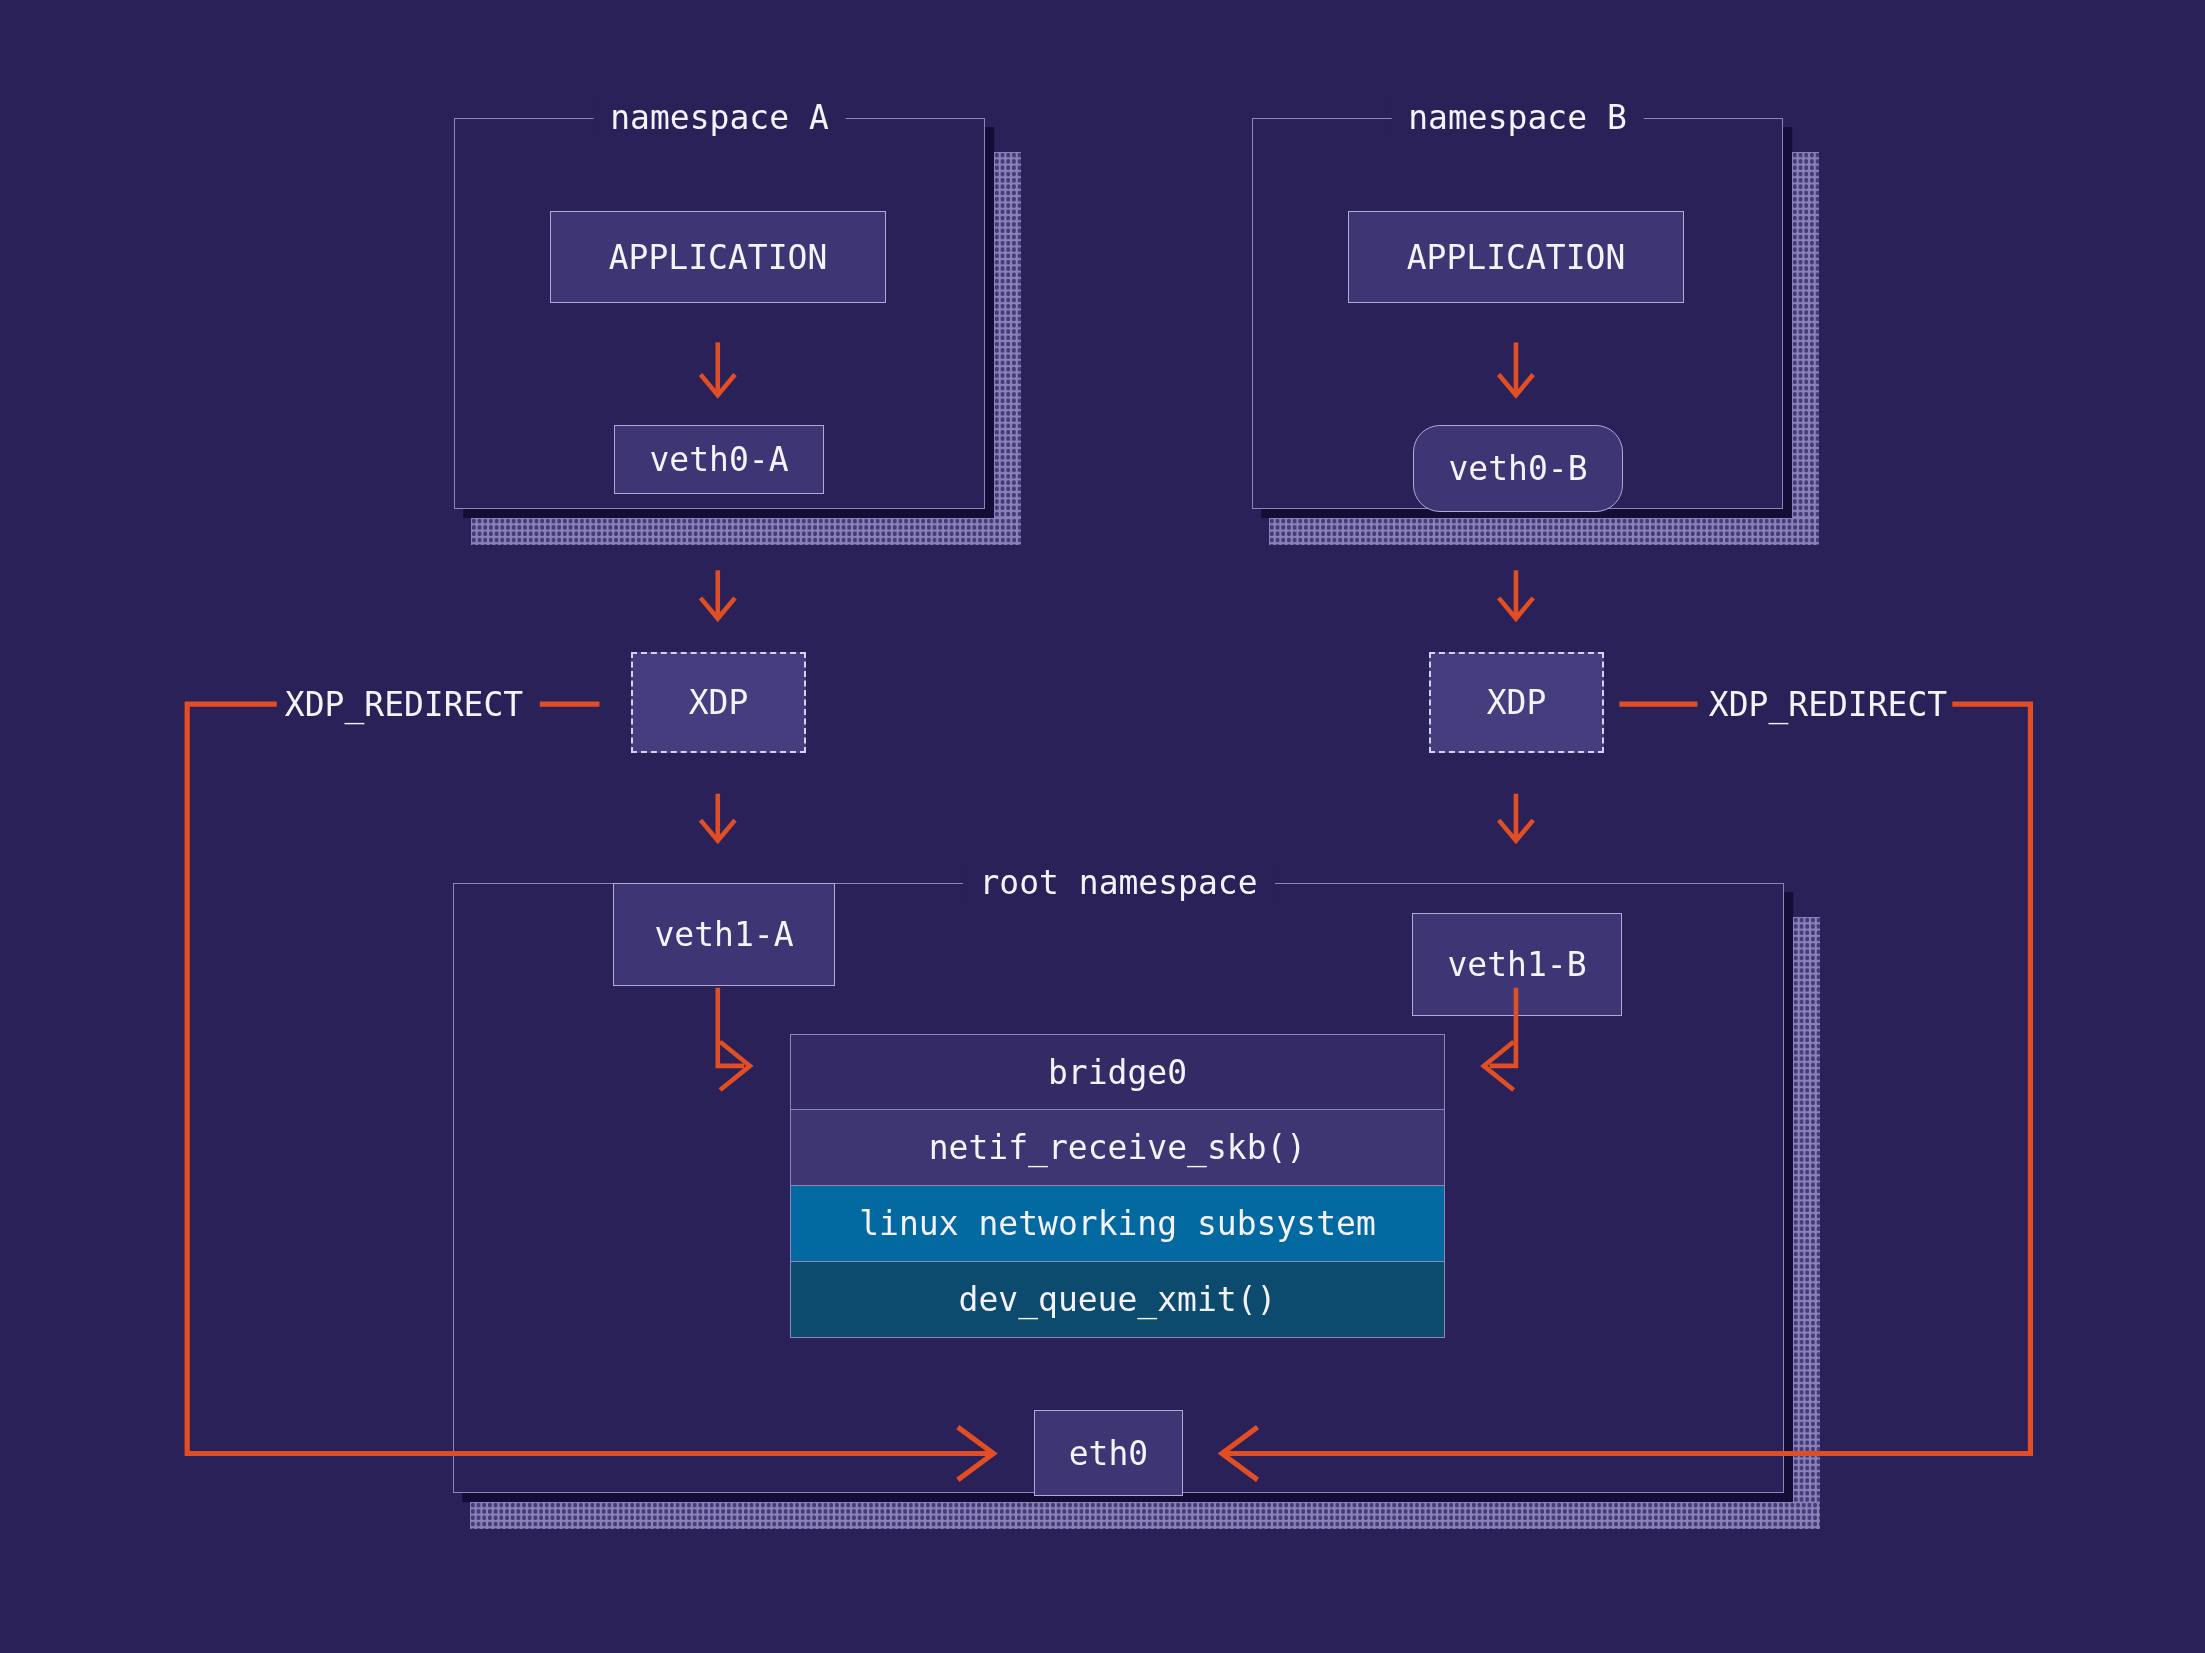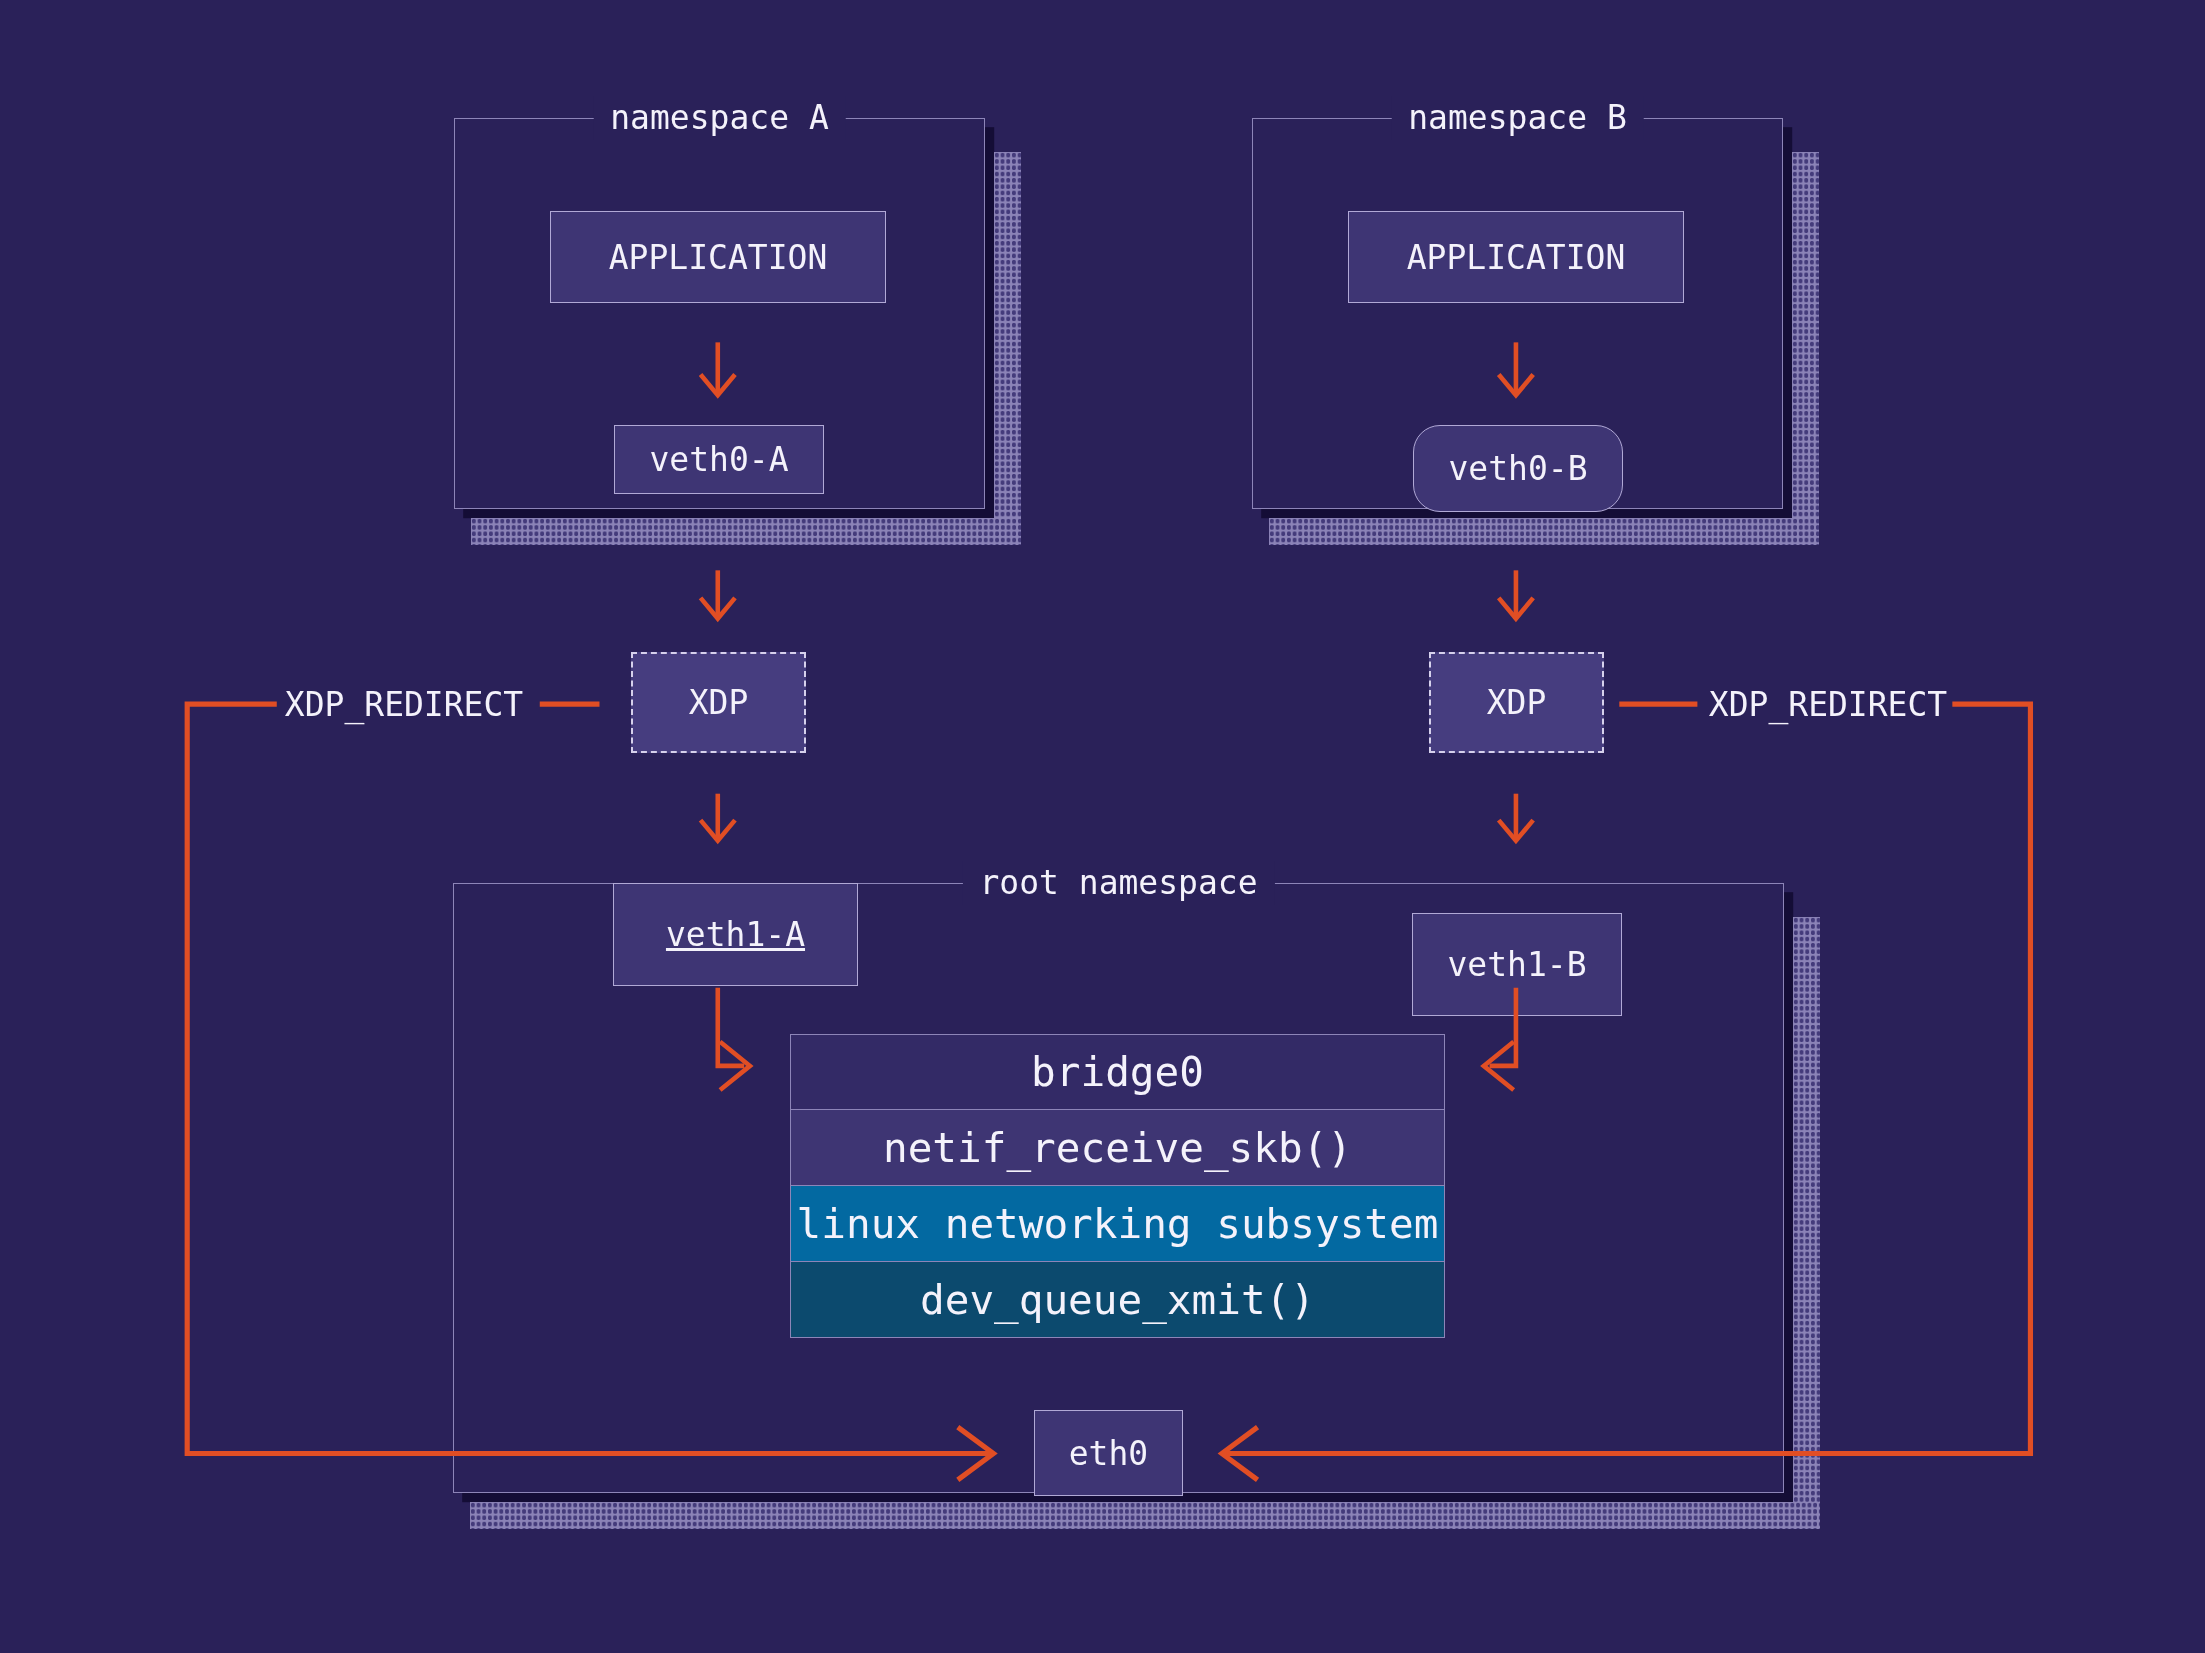--- a/index.html
+++ b/index.html
@@ -23,21 +23,21 @@
     background-size:5.7px 6.3px;}
   .halo-r{left:calc(100% + 10.3px);width:26.4px;top:33px;height:calc(100% + 3.4px);}
   .halo-b{top:calc(100% + 10.3px);height:26.4px;left:16px;width:calc(100% + 20.7px);}
 
   .box{position:absolute;border:1.7px solid var(--boxBorder);background:var(--boxFill);
     display:flex;align-items:center;justify-content:center;font-size:33px;white-space:nowrap;}
   .xdp-box{border:2.3px dashed var(--dash);background:var(--xdpFill);}
 
   .stack{position:absolute;left:790px;top:1034px;width:655px;}
   .stack-row{height:76px;border:1.1px solid var(--stackBorder);border-top-width:0;
-    display:flex;align-items:center;justify-content:center;font-size:41px;}
+    display:flex;align-items:center;justify-content:center;font-size:33px;}
   .stack-row:first-child{border-top-width:1.1px;}
 
   .float-label{position:absolute;transform:translate(-50%,-50%);font-size:33px;
     white-space:nowrap;color:var(--text);}
 
   #wires{position:absolute;left:0;top:0;width:2205px;height:1654px;z-index:30;pointer-events:none;}
   #wires path{stroke:var(--orange);fill:none;}
   .route{stroke-width:9px;}
   .thin{stroke-width:8px;}
   .above{z-index:20;}
@@ -82,21 +82,21 @@
   <div class="box xdp-box above" style="left:631px;top:652px;width:175px;height:101px;">
     <span>XDP</span>
   </div>
   <div class="box xdp-box above" style="left:1429px;top:652px;width:175px;height:101px;">
     <span>XDP</span>
   </div>
 
   <div class="float-label" style="left:404px;top:704px;">XDP_REDIRECT</div>
   <div class="float-label" style="left:1828px;top:704px;">XDP_REDIRECT</div>
 
-  <div class="box above" style="left:613px;top:883px;width:245px;height:103px;text-decoration:underline;">
+  <div class="box above" style="left:613px;top:883px;width:222px;height:103px;">
     <span>veth1-A</span>
   </div>
   <div class="box above" style="left:1412px;top:883px;width:210px;height:103px;margin-top:30px;">
     <span>veth1-B</span>
   </div>
 
   <div class="stack above">
     <div class="stack-row" style="background: rgb(51, 42, 102);">bridge0</div>
     <div class="stack-row" style="background: rgb(62, 53, 115);">netif_receive_skb()</div>
     <div class="stack-row" style="background: #0369a1;">linux networking subsystem</div>

